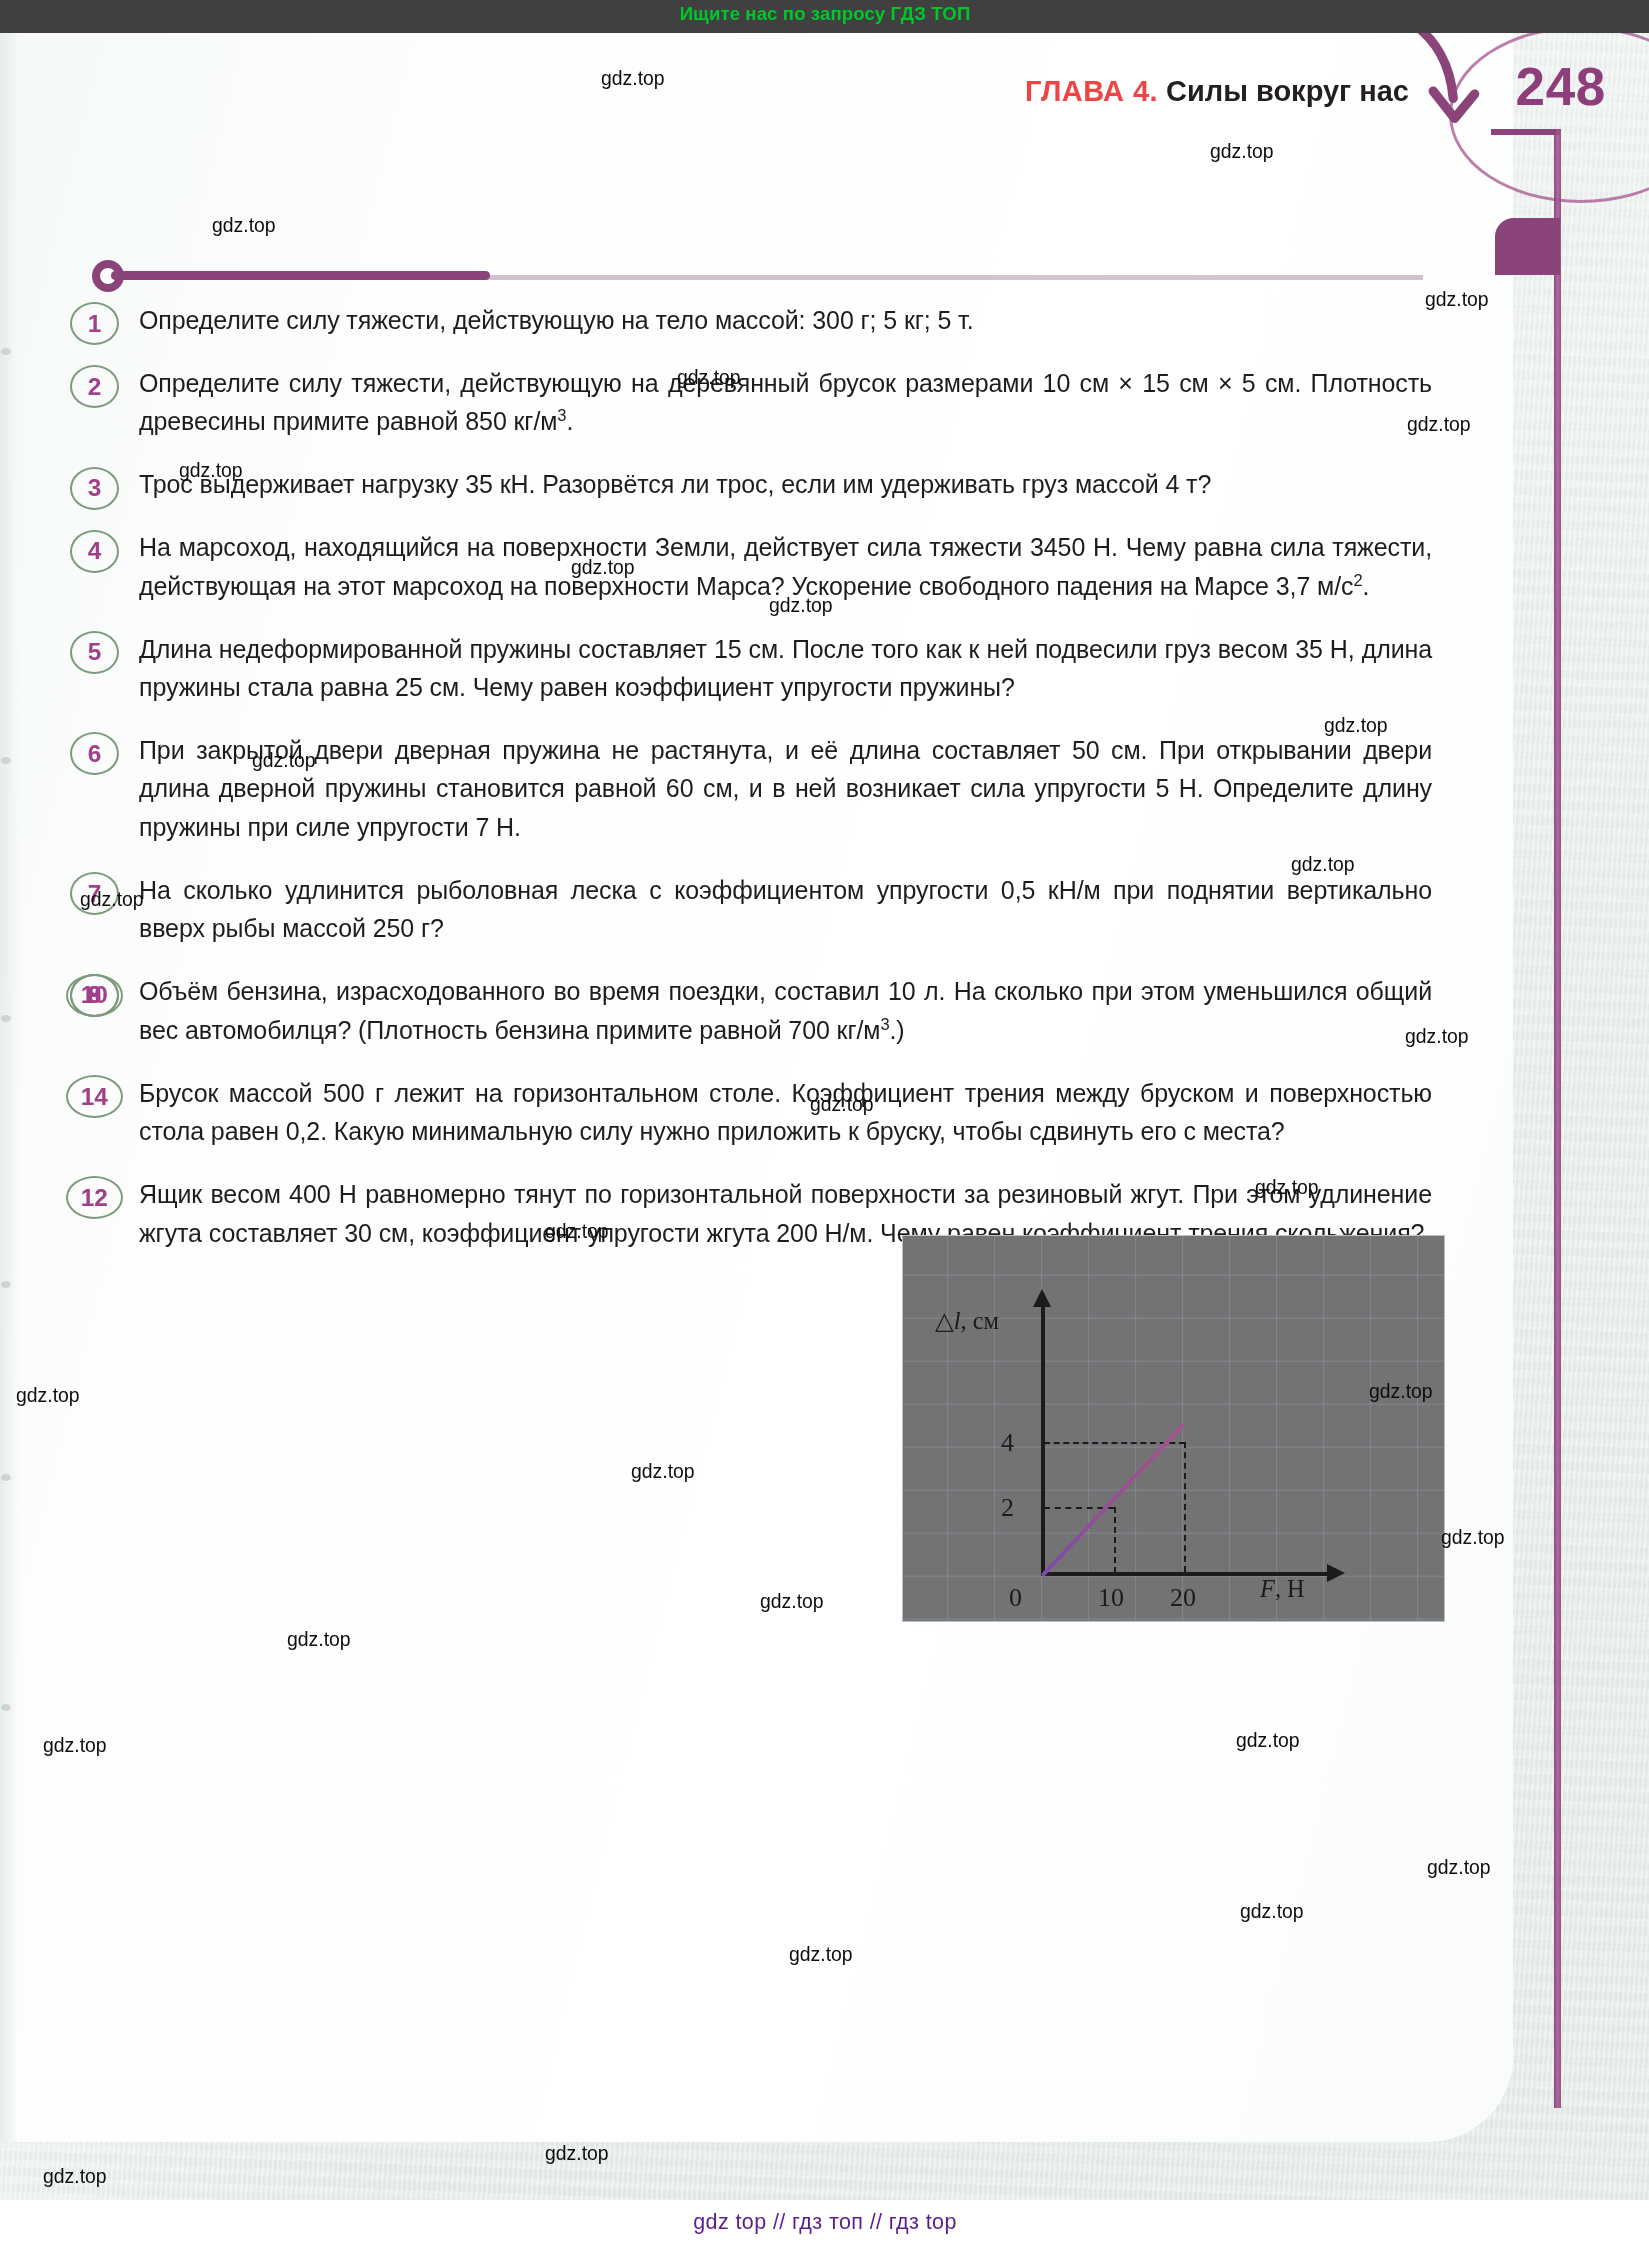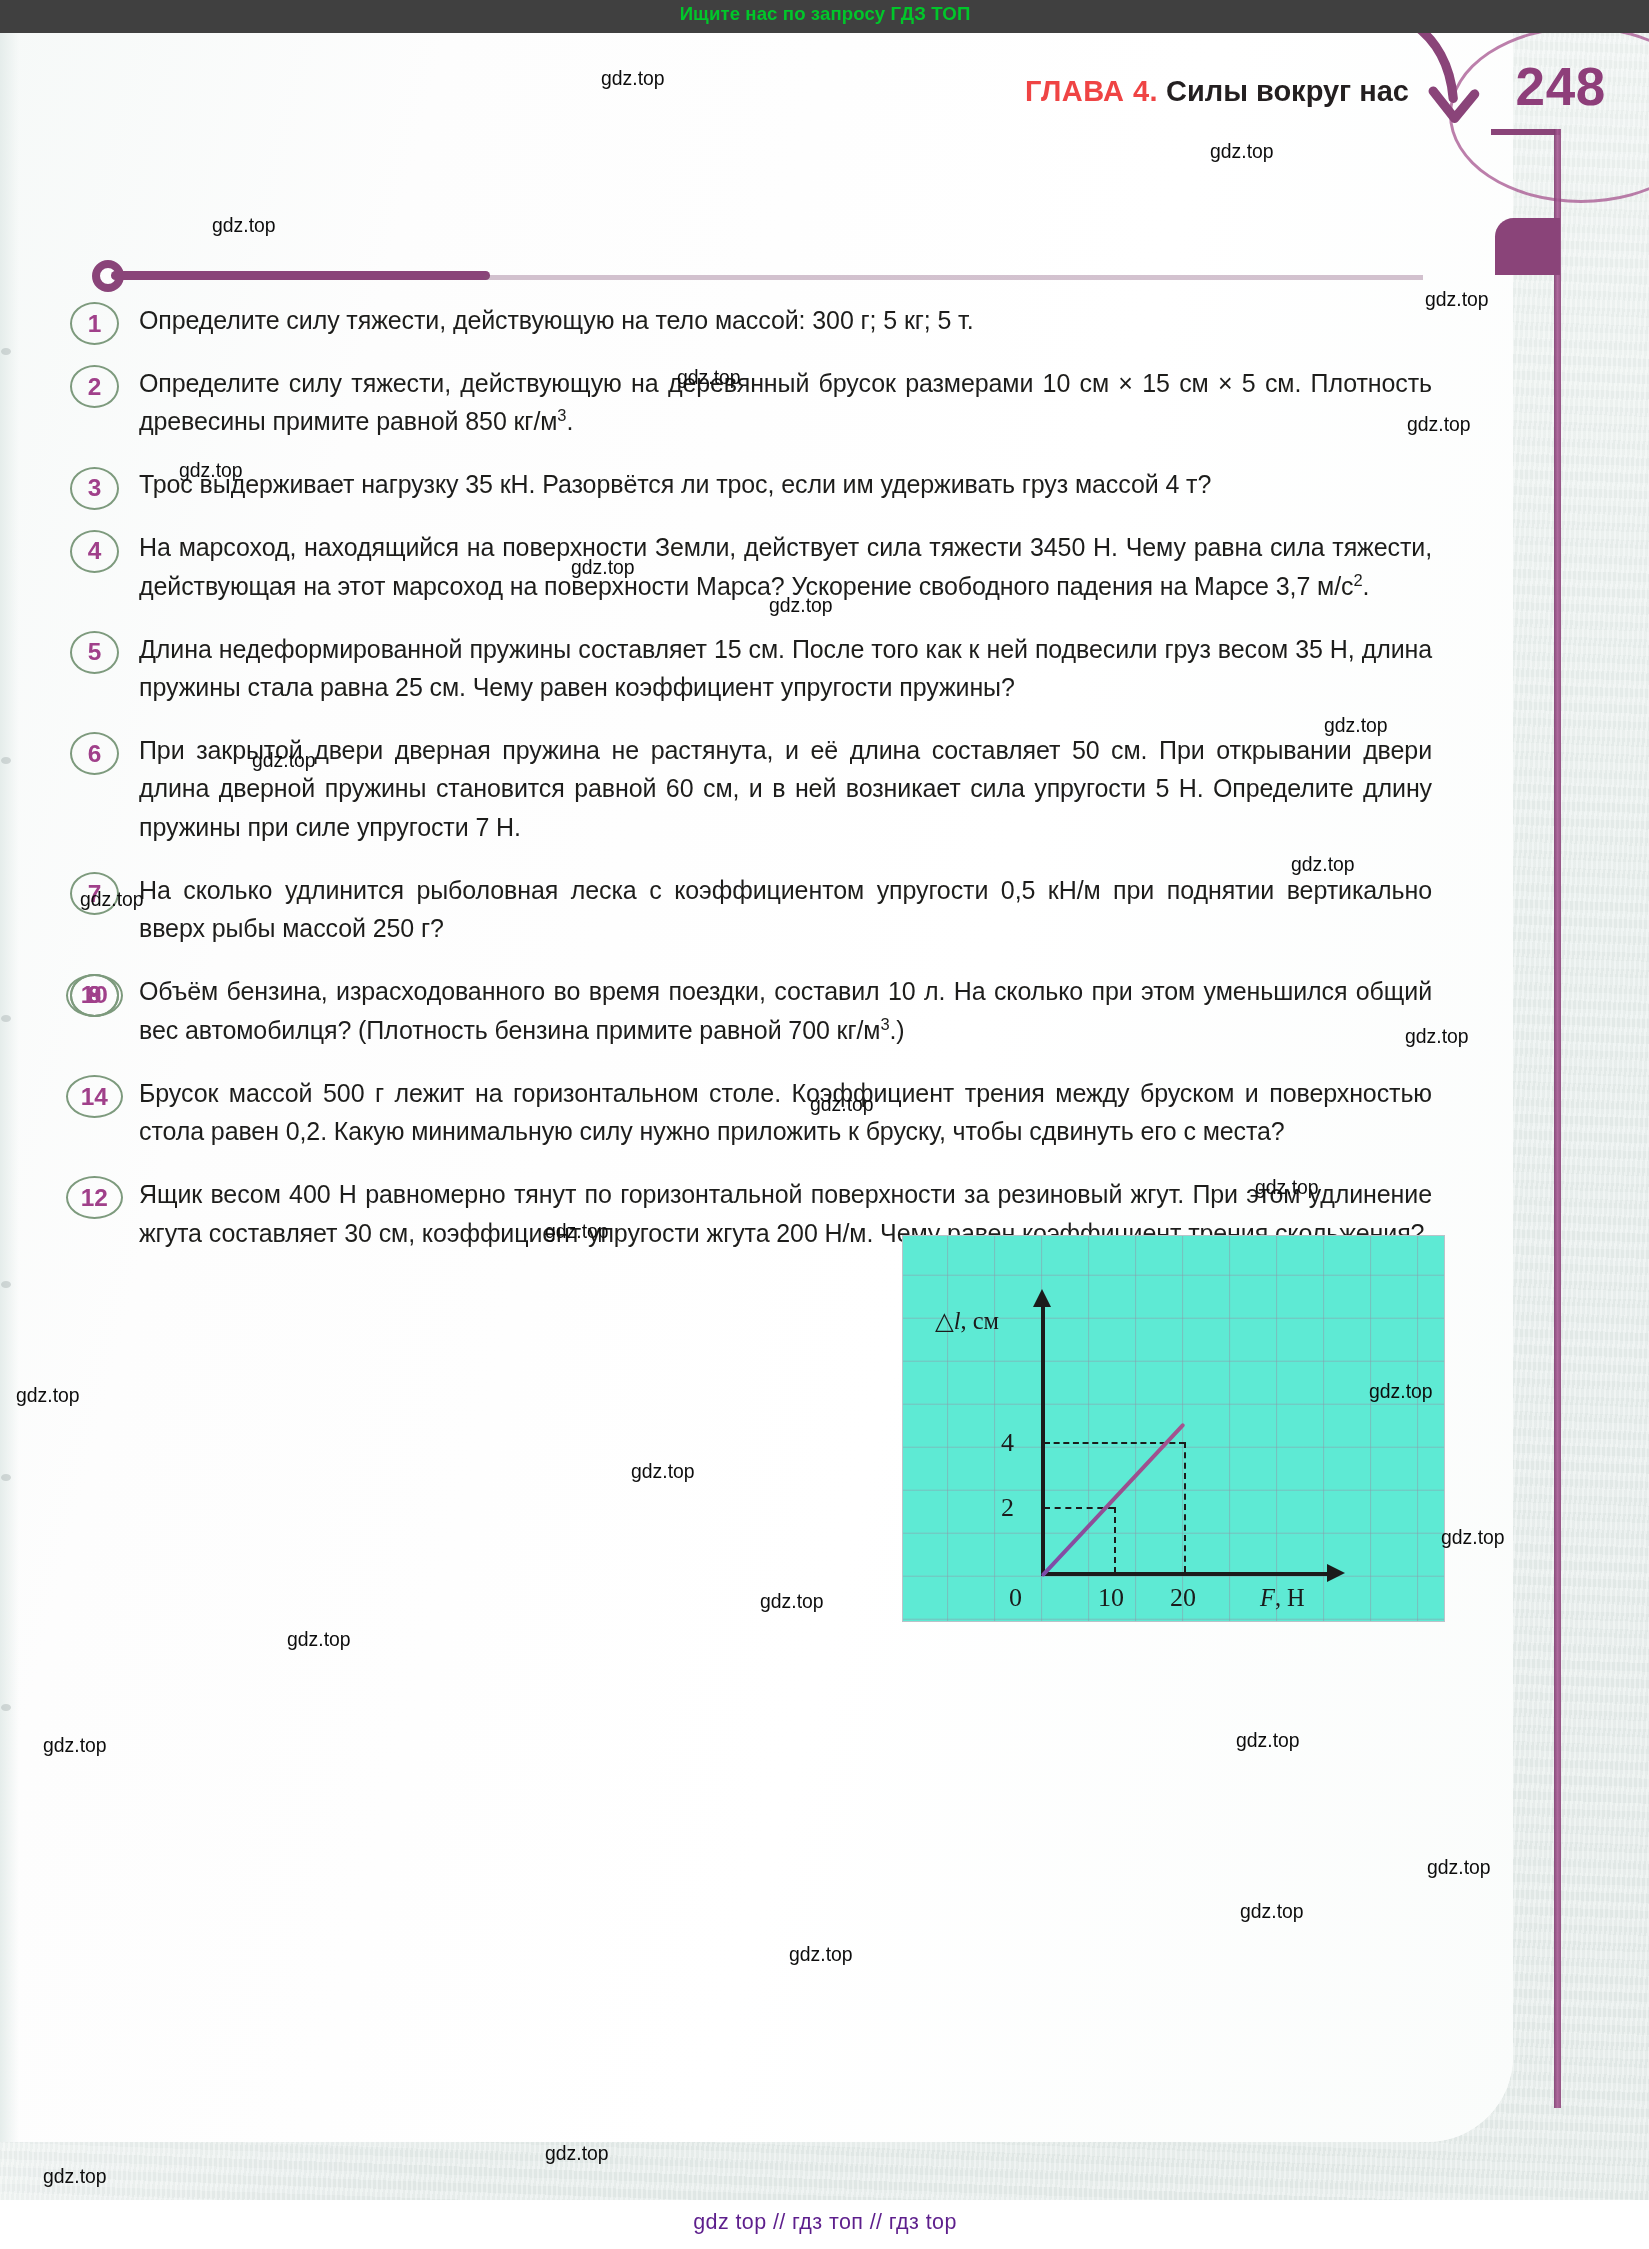--- a/index.html
+++ b/index.html
@@ -270,21 +270,21 @@
   }
   sup { font-size: 0.66em; vertical-align: super; }
 
   
   .figure {
     position: absolute;
     left: 902px;
     top: 1235px;
     width: 543px;
     height: 387px;
-    background: #5eead4;
+    background: #737373;
     border: 1.4px solid #b9c3c9;
     box-sizing: border-box;
   }
   .grid-lines {
     position: absolute;
     inset: 0;
     background-image:
       linear-gradient(to right, rgba(140,155,170,0.55) 1.1px, transparent 1.1px),
       linear-gradient(to bottom, rgba(140,155,170,0.55) 1.1px, transparent 1.1px);
     background-size: 47px 43px;
@@ -513,21 +513,21 @@
     <div class="axis-x-head"></div>
 
     <div class="dash-h" style="left:141px; top:206px; width:141px;"></div>
     <div class="dash-v" style="left:281px; top:206px; height:130px;"></div>
     <div class="dash-h" style="left:141px; top:271px; width:70px;"></div>
     <div class="dash-v" style="left:211px; top:271px; height:66px;"></div>
 
     <div class="curve"></div>
 
     <div class="axis-label" style="left:32px; top:70px;">△<i>l</i>, см</div>
-    <div class="axis-label" style="left:357px; top:348px;"><i>F</i>, Н</div>
+    <div class="axis-label" style="left:357px; top:339px;"><i>F</i>, Н</div>
 
     <div class="tick-label" style="left:98px; top:192px;">4</div>
     <div class="tick-label" style="left:98px; top:257px;">2</div>
 
     <div class="tick-label" style="left:106px; top:347px;">0</div>
     <div class="tick-label" style="left:195px; top:347px;">10</div>
     <div class="tick-label" style="left:267px; top:347px;">20</div>
   </div>
 
   <div id="watermark-layer">

